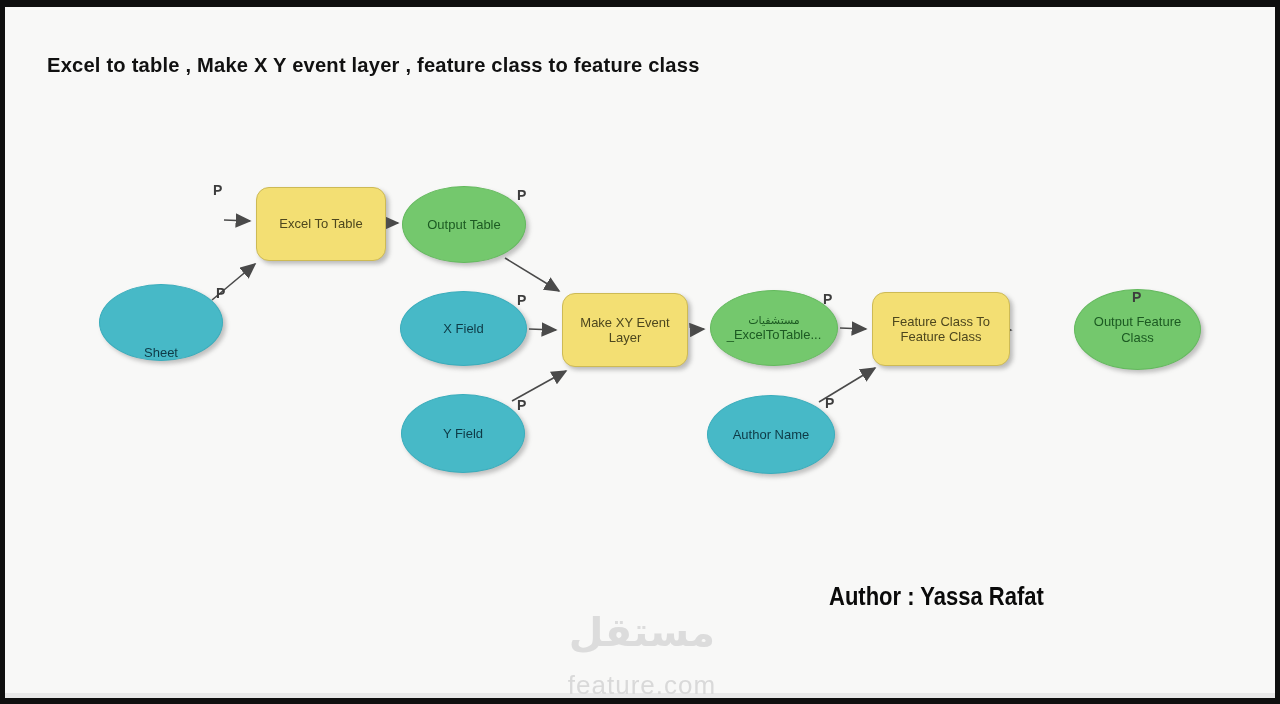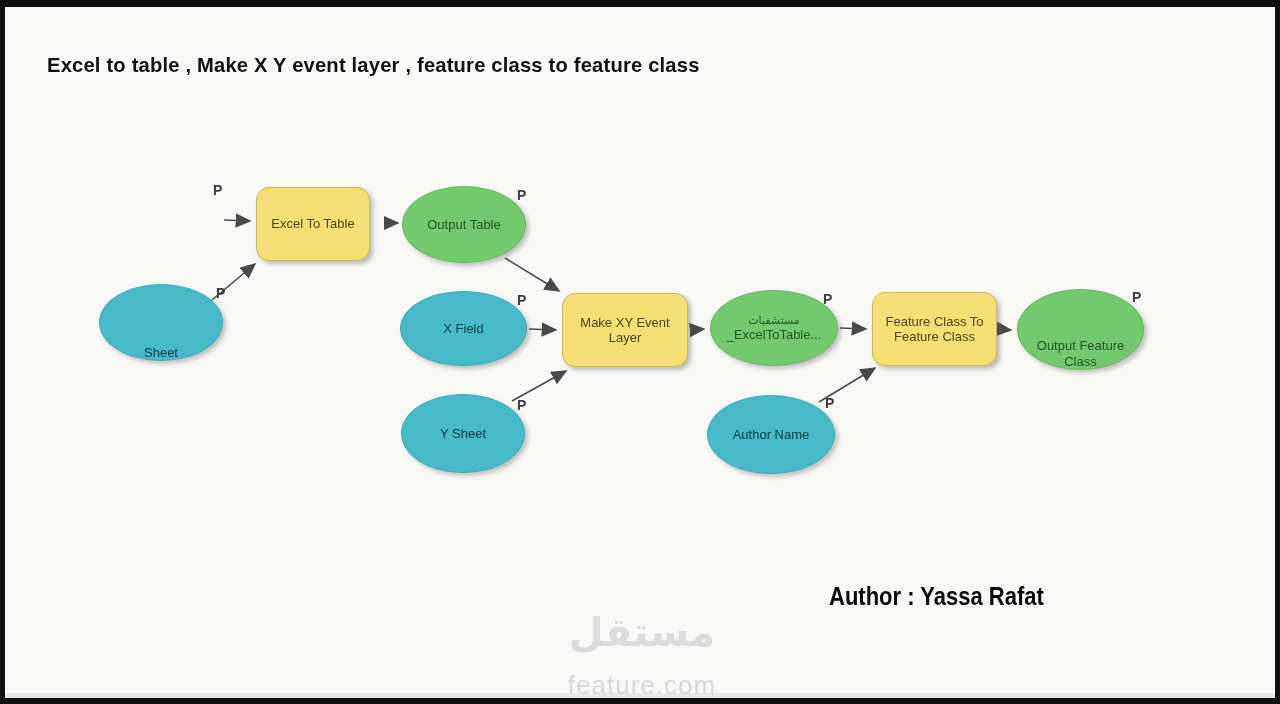--- a/index.html
+++ b/index.html
@@ -58,29 +58,29 @@
   .nlabel .line-main{display:block;font-size:13px;}
 
   .p-label{
     position:absolute;font-size:14px;font-weight:bold;color:#3d3d3d;
     line-height:1;
   }
 
   
   #n-input-xls{left:98px;top:182px;width:124px;height:77px;}
   #n-sheet{left:99px;top:284px;width:124px;height:77px;align-items:flex-end;}
-  #n-excel-to-table{left:256px;top:187px;width:114px;height:74px;}
+  #n-excel-to-table{left:256px;top:187px;width:130px;height:74px;}
   #n-output-table{left:402px;top:186px;width:124px;height:77px;}
   #n-x-field{left:400px;top:291px;width:127px;height:75px;}
   #n-y-field{left:401px;top:394px;width:124px;height:79px;}
   #n-make-xy{left:562px;top:293px;width:126px;height:74px;justify-content:center;}
   #n-hosp{left:710px;top:290px;width:128px;height:76px;}
   #n-output-name{left:707px;top:395px;width:128px;height:79px;}
-  #n-fcfc{left:872px;top:292px;width:125px;height:74px;}
-  #n-output-fc{left:1017px;top:289px;width:127px;height:81px;align-items:flex-end;}
+  #n-fcfc{left:872px;top:292px;width:138px;height:74px;}
+  #n-output-fc{left:1074px;top:289px;width:127px;height:81px;}
 
   
   #p-xls{left:213px;top:183px;}
   #p-sheet{left:216px;top:286px;}
   #p-output-table{left:517px;top:188px;}
   #p-x-field{left:517px;top:293px;}
   #p-y-field{left:517px;top:398px;}
   #p-hosp{left:823px;top:292px;}
   #p-output-name{left:825px;top:396px;}
   #p-output-fc{left:1132px;top:290px;}
@@ -126,21 +126,21 @@
 
   <div class="node ellipse green" id="n-output-table">
     <span class="nlabel">Output Table</span>
   </div>
 
   <div class="node ellipse teal" id="n-x-field">
     <span class="nlabel">X Field</span>
   </div>
 
   <div class="node ellipse teal" id="n-y-field">
-    <span class="nlabel">Y Sheet</span>
+    <span class="nlabel">Y Field</span>
   </div>
 
   <div class="node box" id="n-make-xy">
     <span class="nlabel">Make XY Event Layer</span>
   </div>
 
   <div class="node ellipse green" id="n-hosp">
     <span class="nlabel">
       <span class="line-small">مستشفيات</span>
       <span class="line-main">_ExcelToTable...</span>

